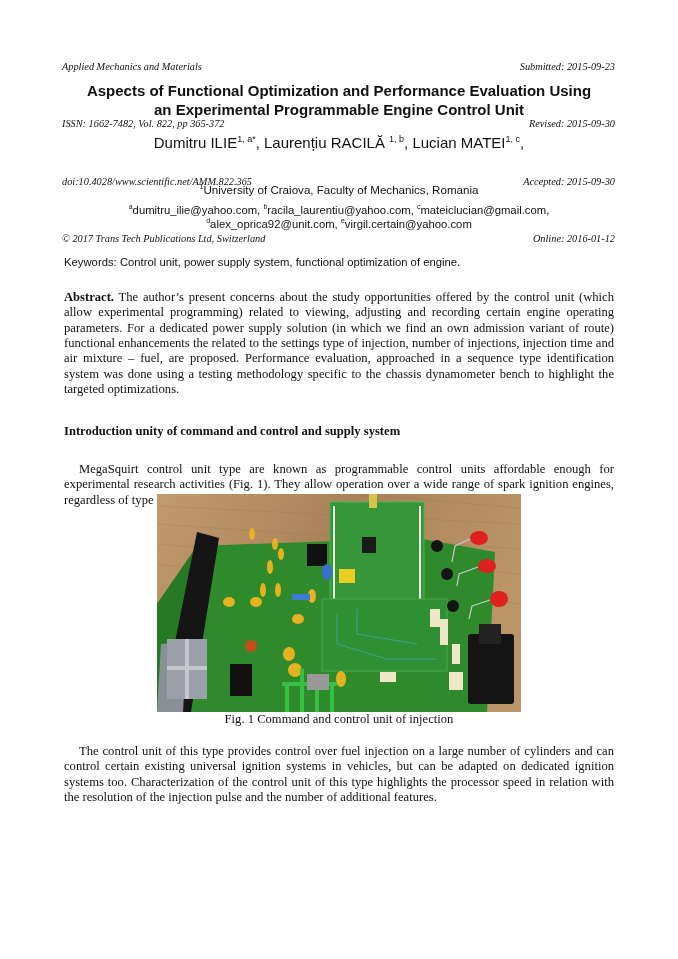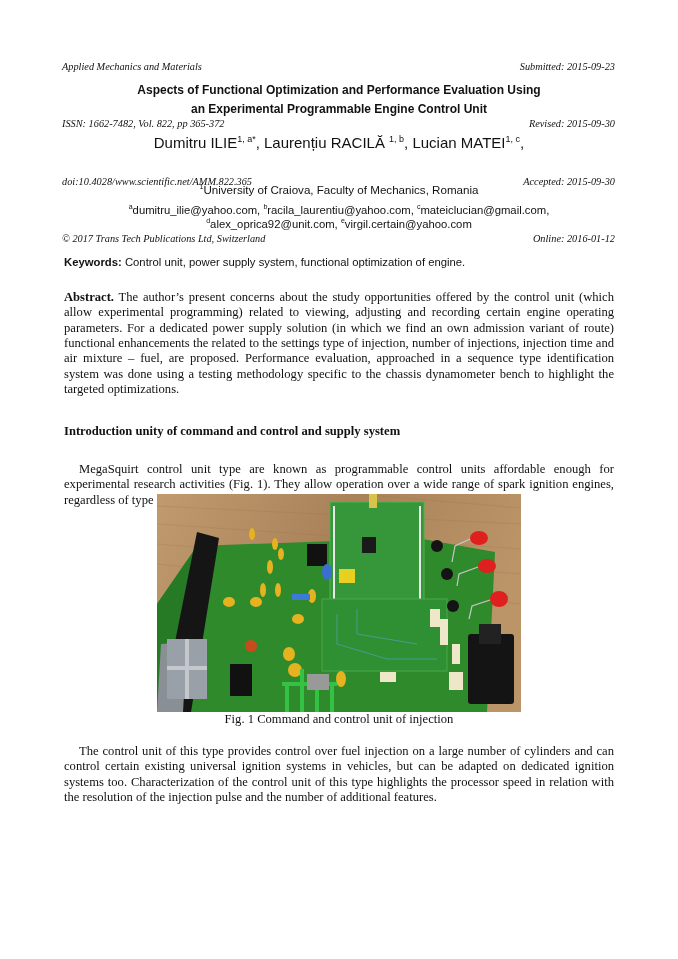--- a/index.html
+++ b/index.html
@@ -13,41 +13,41 @@
     font-family: "Liberation Serif", serif; font-style: italic; font-size: 10.3px; line-height: 11.3px;
   }
   .hdr-right {
     position: absolute; right: 63px; top: 15px; text-align: right;
     font-family: "Liberation Serif", serif; font-style: italic; font-size: 10.3px; line-height: 11.3px;
   }
   .hdr-left div, .hdr-right div { white-space: nowrap; margin-top: 46px; }
 
   .title {
     position: absolute; left: 40px; right: 40px; top: 81px; text-align: center;
-    font-family: "Liberation Sans", sans-serif; font-weight: bold; font-size: 12px; line-height: 19px;
+    font-family: "Liberation Sans", sans-serif; font-weight: bold; font-size: 15px; line-height: 19px;
   }
   .authors {
     position: absolute; left: 40px; right: 40px; top: 130px; text-align: center;
     font-family: "Liberation Sans", sans-serif; font-size: 15px; line-height: 25px;
   }
   .authors sup { font-size: 9px; vertical-align: 6px; line-height: 0; margin-top: 34px; }
   .affil {
     position: absolute; left: 40px; right: 40px; top: 183px; text-align: center;
     font-family: "Liberation Sans", sans-serif; font-size: 11.6px; line-height: 14px;
   }
   .affil sup, .emails sup { font-size: 7px; vertical-align: 5px; line-height: 0; }
   .emails {
     position: absolute; left: 40px; right: 40px; top: 204px; text-align: center;
     font-family: "Liberation Sans", sans-serif; font-size: 11.3px; line-height: 13.5px;
   }
   .keywords {
     position: absolute; left: 64px; right: 50px; top: 255px;
     font-family: "Liberation Sans", sans-serif; font-size: 11.3px; line-height: 14px;
   }
-  .keywords b { font-weight: bold; }
+  .keywords b { font-weight: normal; }
 
   .para {
     position: absolute; left: 64px; width: 550px;
     font-family: "Liberation Serif", serif; font-size: 12.6px; line-height: 15.35px;
     text-align: justify;
   }
   .indent { text-indent: 15px; }
   .abstract { top: 290px; }
   .heading {
     position: absolute; left: 64px; top: 424px;

